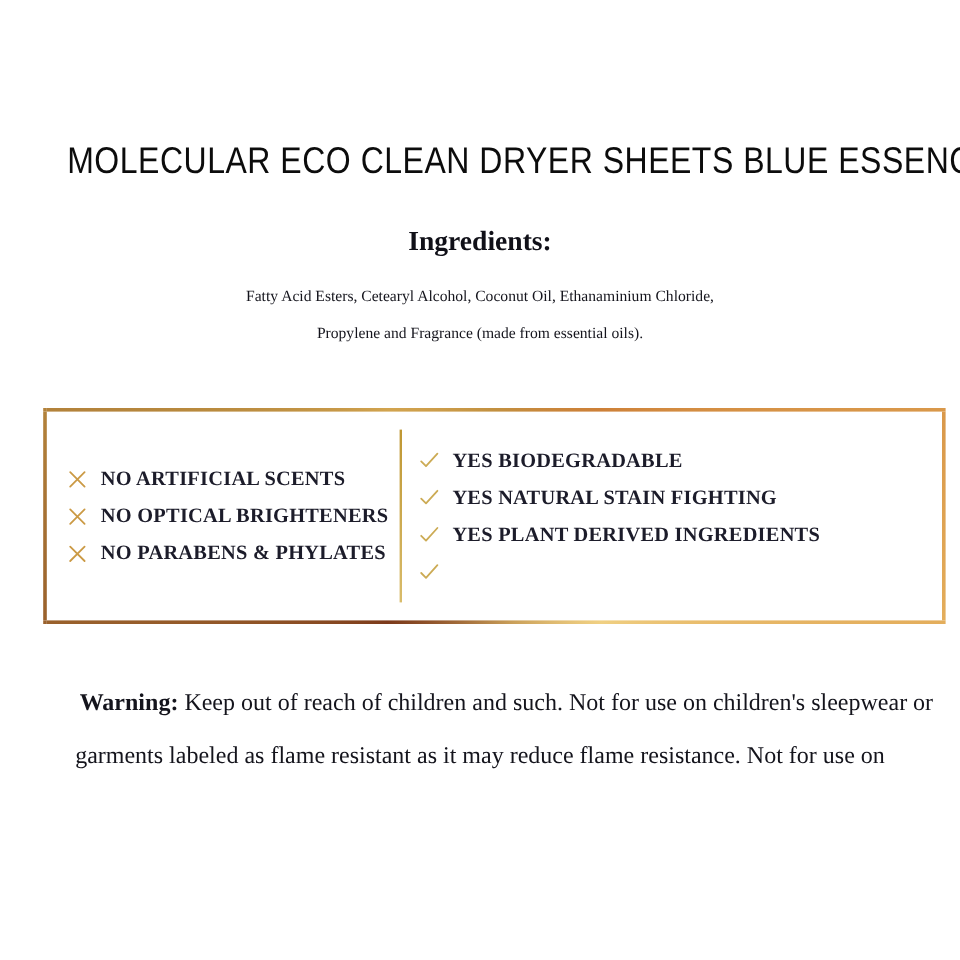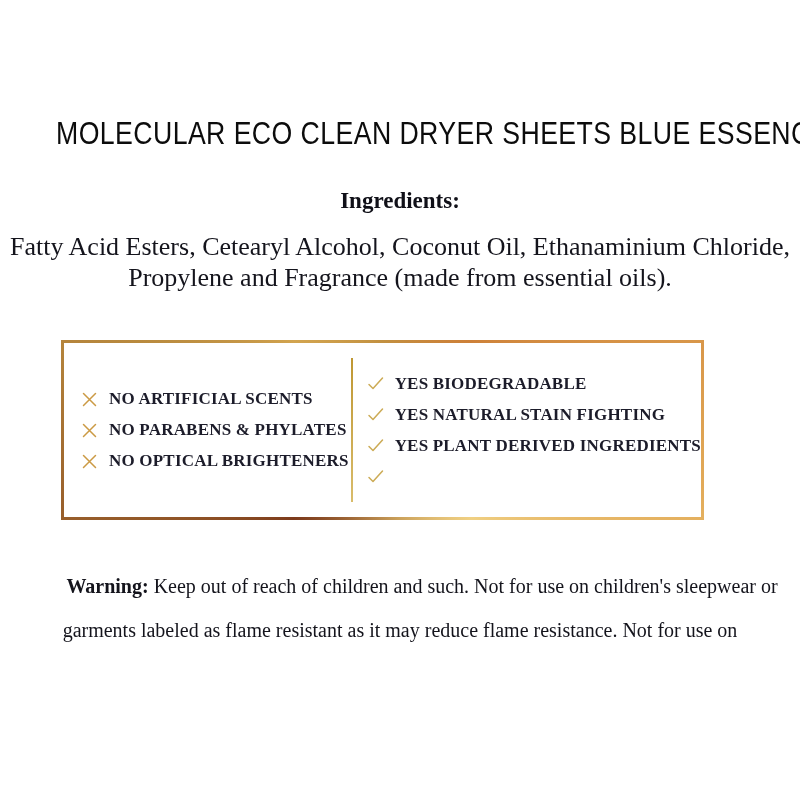--- a/index.html
+++ b/index.html
@@ -44,32 +44,32 @@
     font-size: 23px;
     font-weight: bold;
     color: #101018;
   }
   .ingredients-text {
     position: absolute;
     top: 231px;
     left: 0;
     width: 800px;
     text-align: center;
-    font-size: 26px;
+    font-size: 13px;
     line-height: 31px;
     color: #14141c;
   }
   .ingredients-text .line { white-space: nowrap; }
 
   
   .claims-box {
     position: absolute;
-    left: 61px;
+    left: 36px;
     top: 340px;
-    width: 643px;
+    width: 752px;
     height: 180px;
     box-sizing: border-box;
     border: 3px solid #c79a44;
     border-image: conic-gradient(from 0deg at 50% 50%,
       #c29040 0deg, #cd8038 45deg, #e2aa58 100deg, #f0d083 135deg,
       #caa05a 170deg, #7c3a1b 225deg, #b98a3e 290deg, #d2a44f 315deg,
       #c29040 360deg) 1;
     display: flex;
     align-items: stretch;
   }
@@ -138,27 +138,27 @@
       <div class="claim-row">
         <svg class="claim-icon" viewBox="0 0 17 15">
           <path d="M2.5 1.5 L14.5 13.5 M14.5 1.5 L2.5 13.5" stroke="#cb9a45" stroke-width="1.5" fill="none" stroke-linecap="round"></path>
         </svg>
         <span class="claim-label">NO ARTIFICIAL SCENTS</span>
       </div>
       <div class="claim-row">
         <svg class="claim-icon" viewBox="0 0 17 15">
           <path d="M2.5 1.5 L14.5 13.5 M14.5 1.5 L2.5 13.5" stroke="#cb9a45" stroke-width="1.5" fill="none" stroke-linecap="round"></path>
         </svg>
-        <span class="claim-label">NO PARABENS &amp; PHYLATES</span>
+        <span class="claim-label">NO OPTICAL BRIGHTENERS</span>
       </div>
       <div class="claim-row">
         <svg class="claim-icon" viewBox="0 0 17 15">
           <path d="M2.5 1.5 L14.5 13.5 M14.5 1.5 L2.5 13.5" stroke="#cb9a45" stroke-width="1.5" fill="none" stroke-linecap="round"></path>
         </svg>
-        <span class="claim-label">NO OPTICAL BRIGHTENERS</span>
+        <span class="claim-label">NO PARABENS &amp; PHYLATES</span>
       </div>
     </div>
 
     <div class="claims-divider"></div>
 
     <div class="claims-col yes-col">
       <div class="claim-row">
         <svg class="claim-icon" viewBox="0 0 17 15">
           <path d="M2 8.5 L6 12.5 L15.5 2" stroke="#ccab55" stroke-width="1.5" fill="none" stroke-linecap="round" stroke-linejoin="round"></path>
         </svg>

